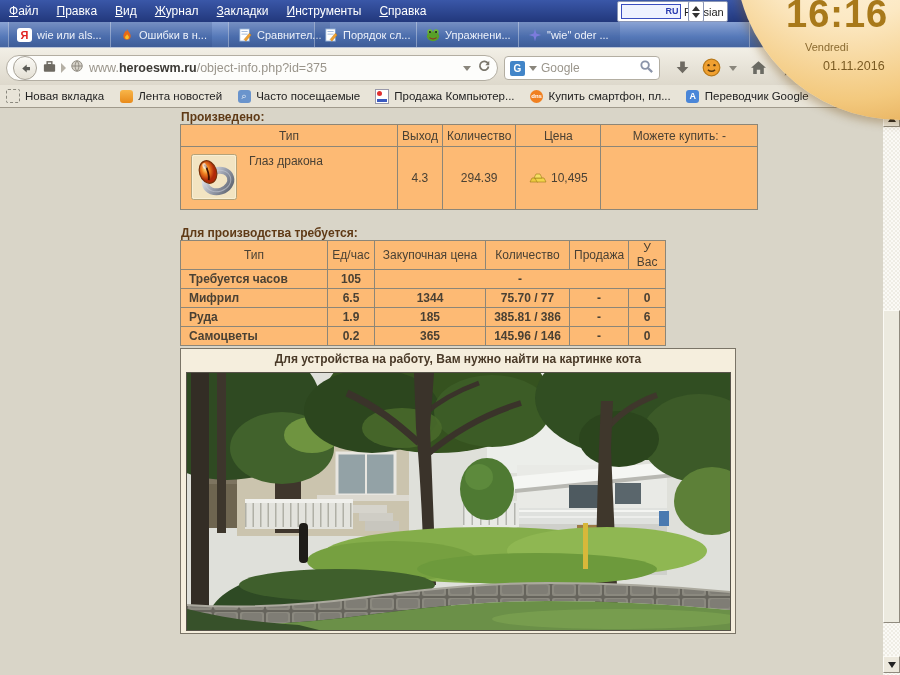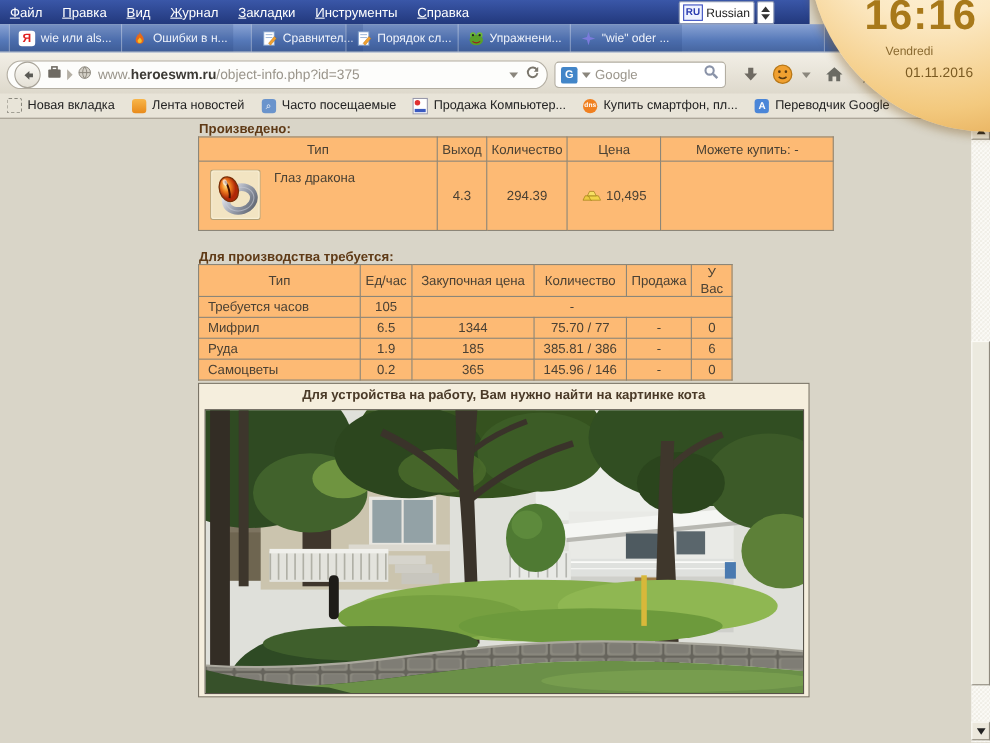--- a/index.html
+++ b/index.html
@@ -1,27 +1,27 @@
 <!DOCTYPE html>
 <html><head>
 <meta charset="utf-8">
 <style>
   html,body{margin:0;padding:0;}
   body{width:900px;height:675px;overflow:hidden;position:relative;
        font-family:"Liberation Sans","DejaVu Sans",sans-serif;background:#d9d5c8;}
   
-  .titlebar{position:absolute;left:0;top:0;width:736px;height:22px;
+  .titlebar{position:absolute;left:0;top:0;width:900px;height:22px;
     background:linear-gradient(180deg,#3a57a8,#22387c);display:flex;align-items:center;z-index:5;}
   .menu-item{display:inline-block;color:#fff;font-size:12px;padding:0 9px;line-height:22px;cursor:default;}
   .menu-item::first-letter{text-decoration:underline;}
   
   .langbox{position:absolute;left:617px;top:1px;height:19px;background:#fff;border:1px solid #8a96b5;
     border-radius:2px;display:flex;align-items:center;padding:0 3px;z-index:6;font-size:11px;color:#222;}
   .ru-icon{display:inline-block;width:16px;height:13px;border:1px solid #3a4ec0;color:#2b3cb0;
-    font-size:9px;font-weight:bold;text-align:center;line-height:13px;margin-right:3px;background:#eef2ff;}
+    font-size:9px;font-weight:bold;text-align:center;line-height:13px;margin-right:3px;background:#eef2ff;padding-left:42px;}
   .lang-spin{position:absolute;left:688px;top:1px;width:14px;height:19px;background:#fff;border:1px solid #8a96b5;
     border-radius:2px;display:flex;flex-direction:column;align-items:center;justify-content:center;gap:2px;z-index:6;}
   .tri-up{width:0;height:0;border-left:4px solid transparent;border-right:4px solid transparent;border-bottom:5px solid #333;}
   .tri-dn{width:0;height:0;border-left:4px solid transparent;border-right:4px solid transparent;border-top:5px solid #333;}
   
   .tabbar{position:absolute;left:0;top:22px;width:900px;height:25px;
     background:linear-gradient(180deg,#8aa3d4,#5578b8 60%,#46659f);z-index:5;}
   .tab{position:absolute;top:0;height:25px;width:102px;display:flex;align-items:center;gap:5px;
     padding:0 4px 0 8px;box-sizing:border-box;color:#eef2fa;font-size:11px;white-space:nowrap;overflow:hidden;
     border-left:1px solid rgba(255,255,255,.35);background:rgba(25,55,115,.18);cursor:pointer;}
@@ -68,21 +68,21 @@
   
   .content{position:absolute;left:0;top:108px;width:900px;height:567px;background:#d9d5c8;}
   .sect-title{position:absolute;left:181px;font-size:12px;font-weight:bold;color:#5f3a16;}
   table{border-collapse:collapse;position:absolute;background:#fdba74;}
   td,th{border:1px solid #8c8678;font-size:12px;color:#4a4134;text-align:center;padding:0 4px;font-weight:normal;}
   th{height:21px;}
   .tleft{text-align:left;padding-left:8px;}
   #tbl-produced{left:180px;top:16px;}
   #tbl-produced td{height:62px;}
   #tbl-required{left:180px;top:132px;}
-  #tbl-required td{height:18px;}
+  #tbl-required td{height:18px;font-weight:bold;}
   .item-cell{display:flex;gap:12px;padding-left:6px;}
   .price-cell{display:inline-flex;align-items:center;gap:4px;}
   
   .captcha{position:absolute;left:180px;top:240px;width:556px;height:286px;border:1px solid #7a7467;
     background:#f5eedd;box-sizing:border-box;}
   .captcha-title{font-size:12px;font-weight:bold;color:#4a3a28;text-align:center;padding-top:3px;height:17px;}
   .photo{margin:3px auto 0;width:545px;height:259px;border:1px solid #57534a;box-sizing:border-box;cursor:pointer;}
   
   .scrollbar{position:absolute;right:0;top:0;width:17px;height:567px;
     background-image:linear-gradient(45deg,#efede5 25%,transparent 25%,transparent 75%,#efede5 75%),

